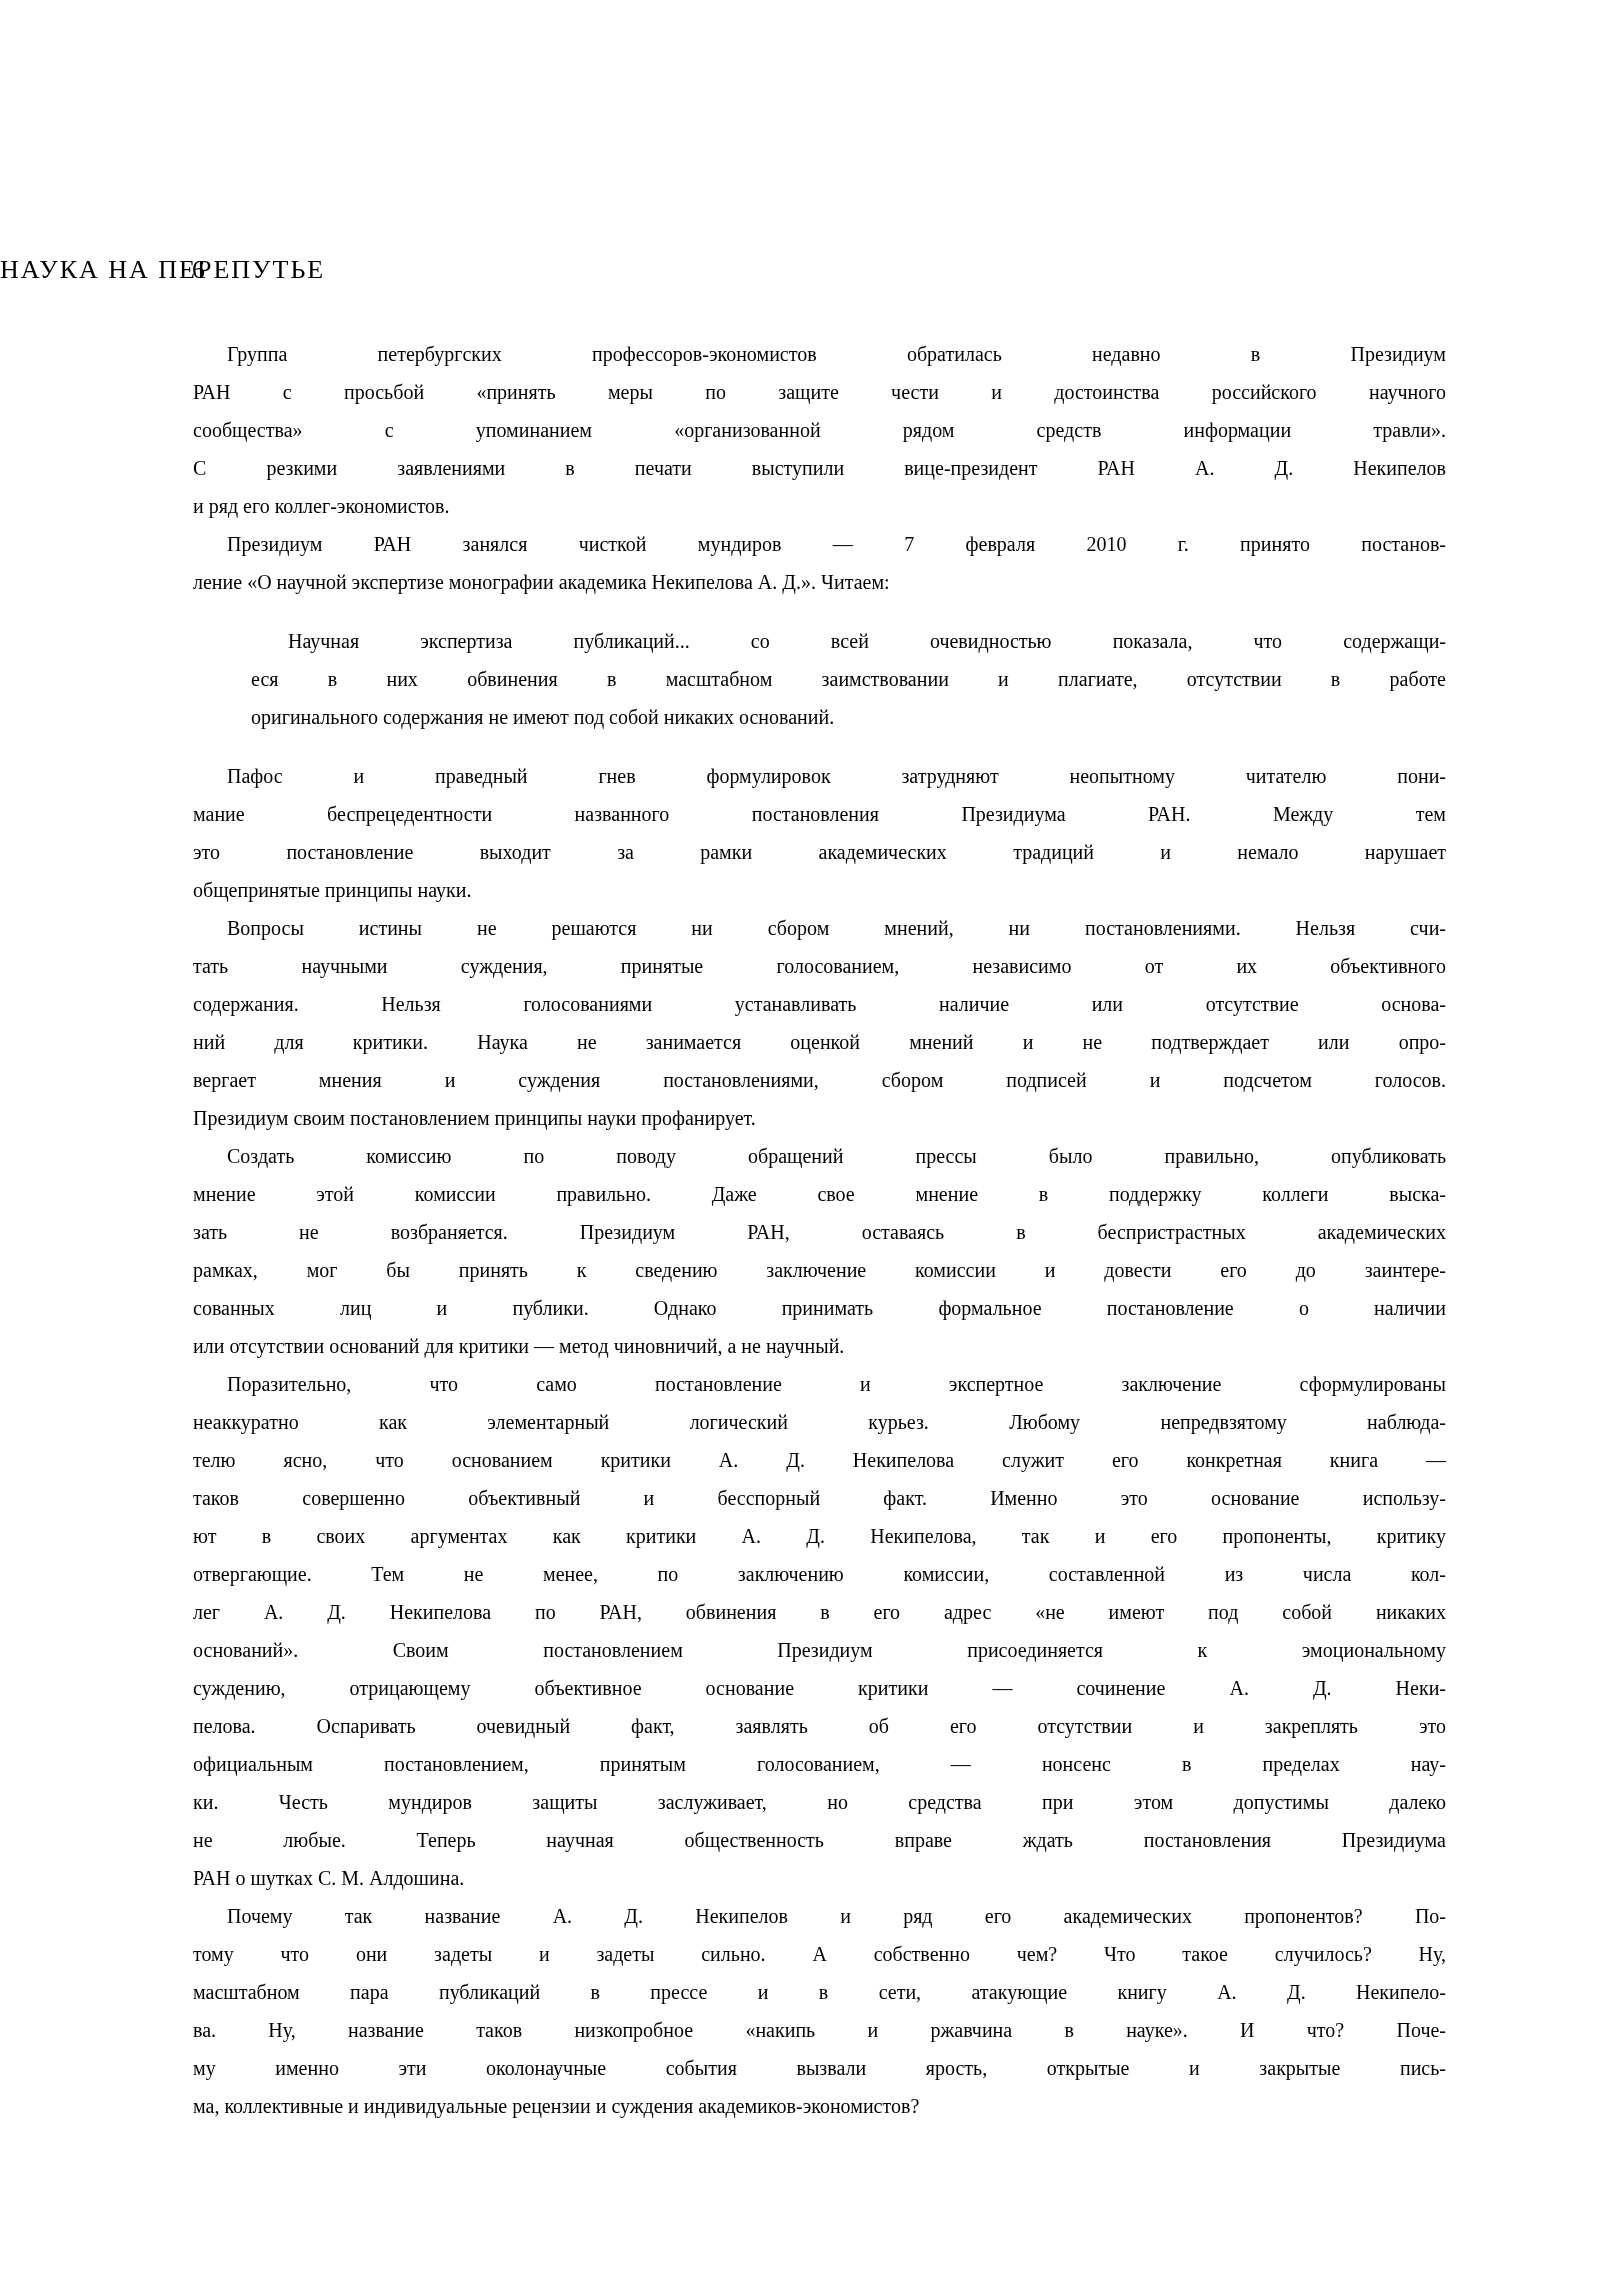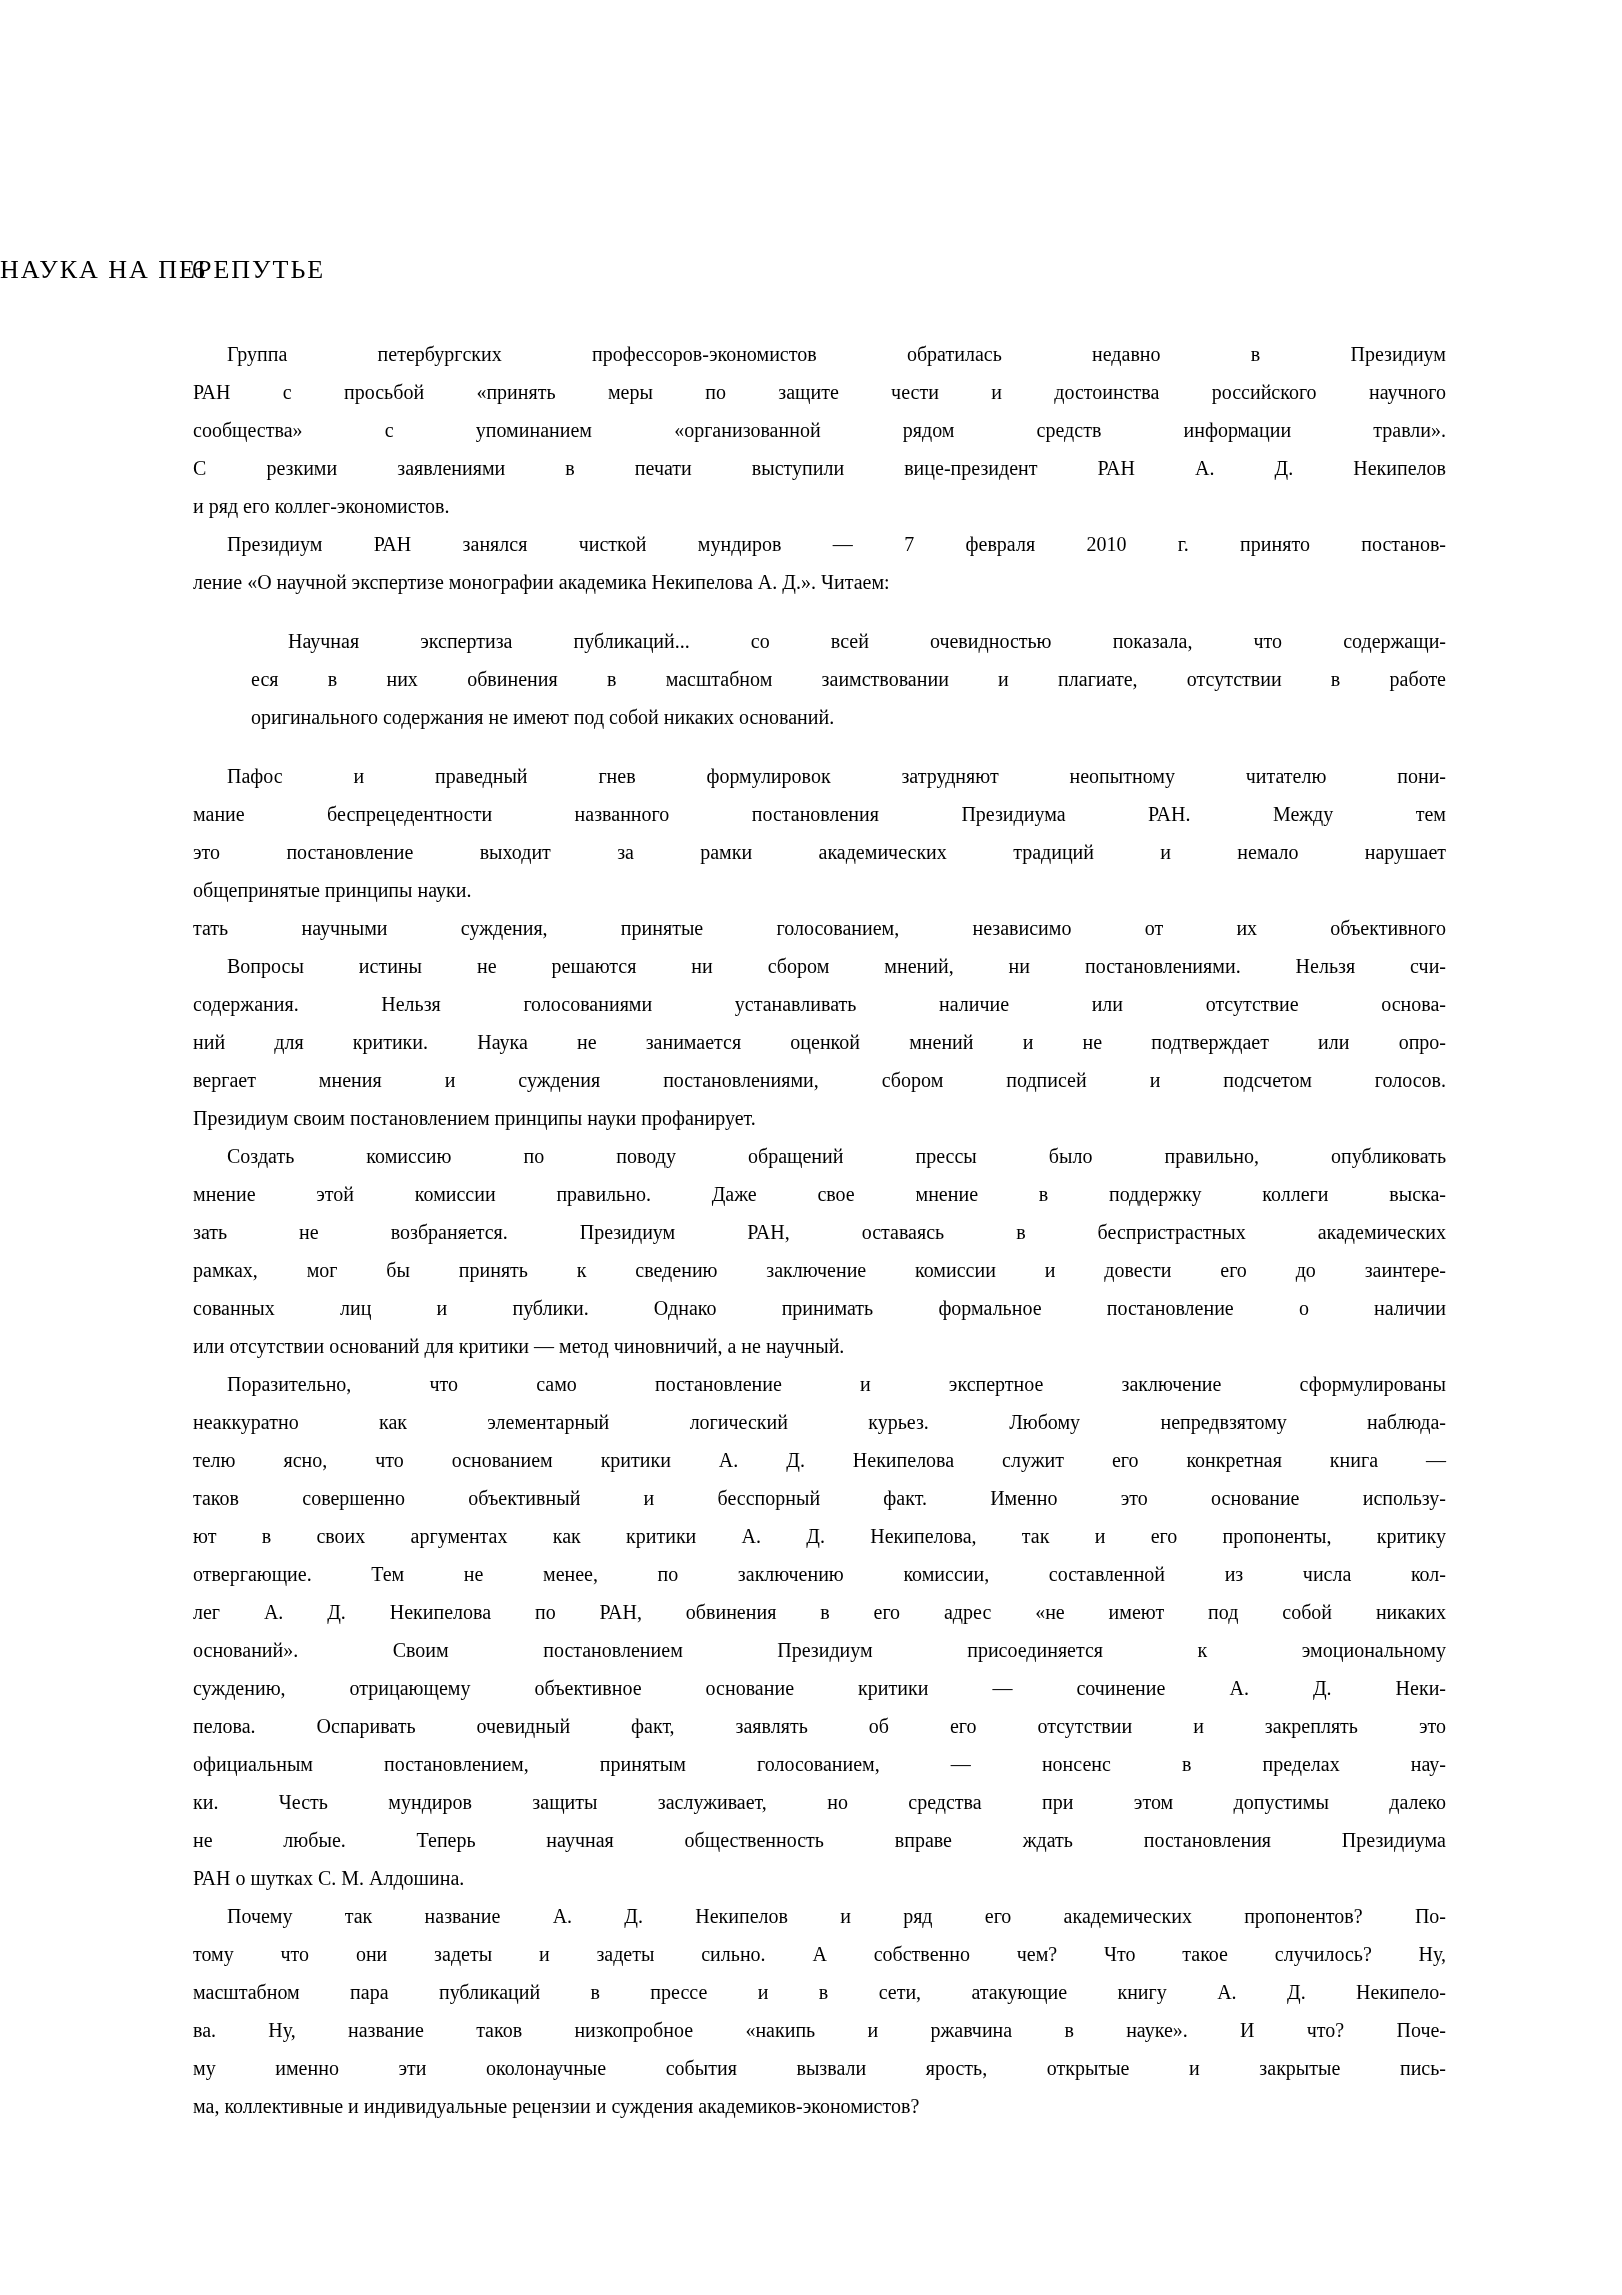--- a/index.html
+++ b/index.html
@@ -81,22 +81,22 @@
         <div class="line">еся в них обвинения в масштабном заимствовании и плагиате, отсутствии в работе</div>
         <div class="line end">оригинального содержания не имеют под собой никаких оснований.</div>
       </div>
       <div class="para">
         <div class="line first">Пафос и праведный гнев формулировок затрудняют неопытному читателю пони-</div>
         <div class="line">мание беспрецедентности названного постановления Президиума РАН. Между тем</div>
         <div class="line">это постановление выходит за рамки академических традиций и немало нарушает</div>
         <div class="line end">общепринятые принципы науки.</div>
       </div>
       <div class="para">
+        <div class="line first">Вопросы истины не решаются ни сбором мнений, ни постановлениями. Нельзя счи-</div>
         <div class="line">тать научными суждения, принятые голосованием, независимо от их объективного</div>
-        <div class="line first">Вопросы истины не решаются ни сбором мнений, ни постановлениями. Нельзя счи-</div>
         <div class="line">содержания. Нельзя голосованиями устанавливать наличие или отсутствие основа-</div>
         <div class="line">ний для критики. Наука не занимается оценкой мнений и не подтверждает или опро-</div>
         <div class="line">вергает мнения и суждения постановлениями, сбором подписей и подсчетом голосов.</div>
         <div class="line end">Президиум своим постановлением принципы науки профанирует.</div>
       </div>
       <div class="para">
         <div class="line first">Создать комиссию по поводу обращений прессы было правильно, опубликовать</div>
         <div class="line">мнение этой комиссии правильно. Даже свое мнение в поддержку коллеги выска-</div>
         <div class="line">зать не возбраняется. Президиум РАН, оставаясь в беспристрастных академических</div>
         <div class="line">рамках, мог бы принять к сведению заключение комиссии и довести его до заинтере-</div>

